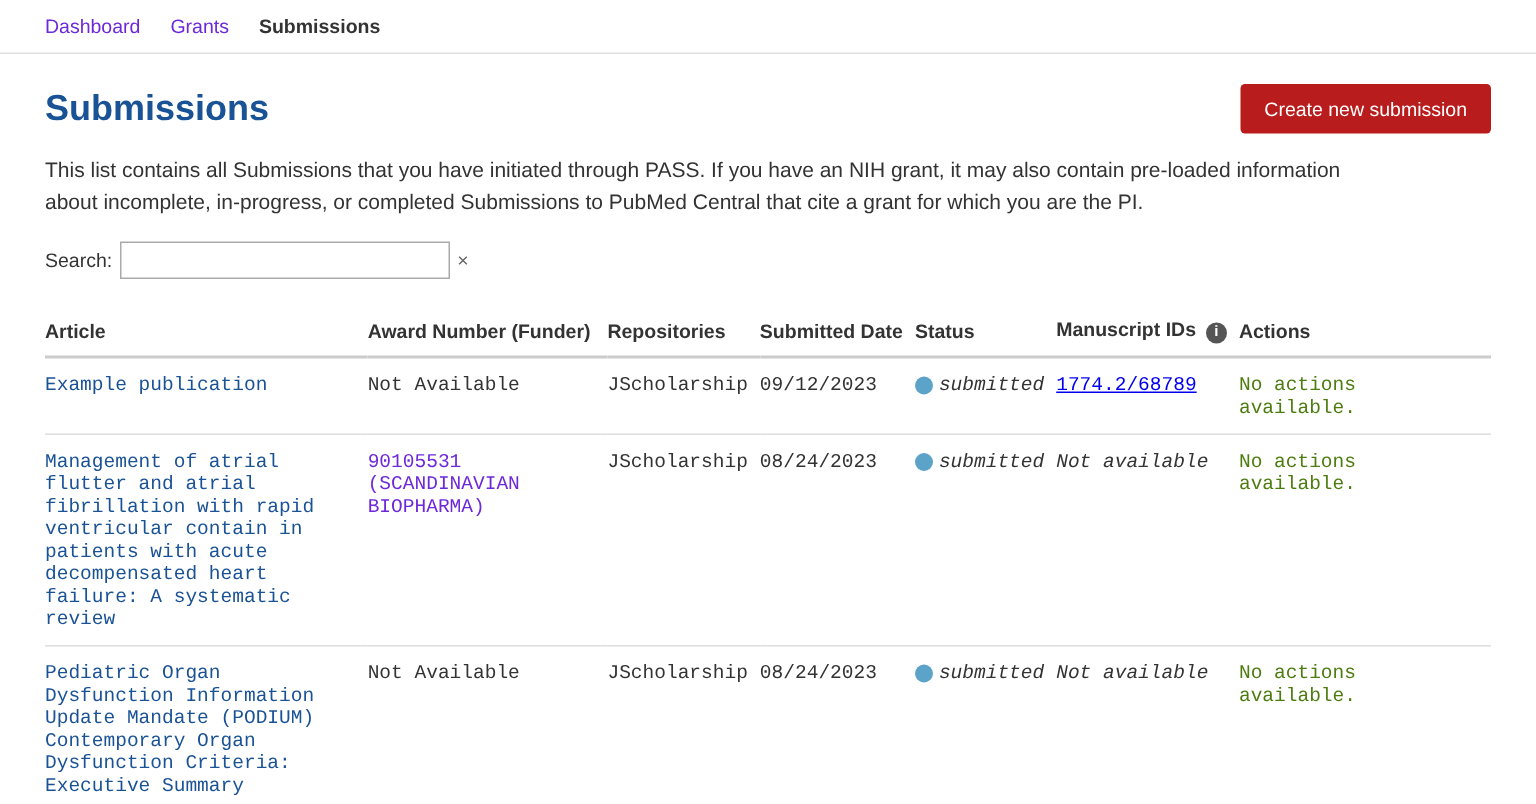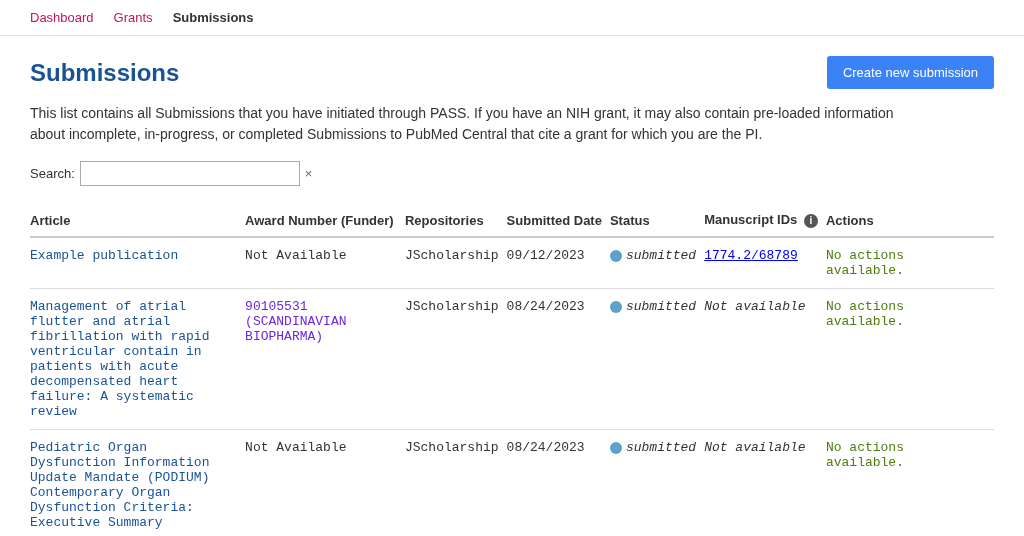--- a/index.html
+++ b/index.html
@@ -1,28 +1,28 @@
 <!DOCTYPE html>
 <html><head>
   <meta charset="utf-8">
   <style>
     * { box-sizing: border-box; margin: 0; padding: 0; }
     body { font-family: Arial, sans-serif; font-size: 13px; color: #333; background: #fff; }
 
     .top-nav { display: flex; gap: 20px; padding: 10px 30px; border-bottom: 1px solid #ddd; font-size: 13px; }
-    .top-nav a { color: #be185d; text-decoration: none; cursor: pointer; text-align: right; }
+    .top-nav a { color: #6d28d9; text-decoration: none; cursor: pointer; text-align: right; }
     .top-nav span { font-weight: bold; color: #333; }
 
     .main-content { padding: 20px 30px; }
 
     .page-header { display: flex; justify-content: space-between; align-items: center; margin-bottom: 14px; }
     .page-title { font-size: 24px; font-weight: bold; color: #1a5296; }
 
     .create-btn {
-      background: #3b82f6;
+      background: #b91c1c;
       color: white;
       border: none;
       padding: 9px 16px;
       font-size: 13px;
       cursor: pointer;
       border-radius: 3px;
       margin-left: 15px;
     }
 
     .description { font-size: 14px; color: #333; line-height: 1.5; margin-bottom: 16px; max-width: 900px; }

